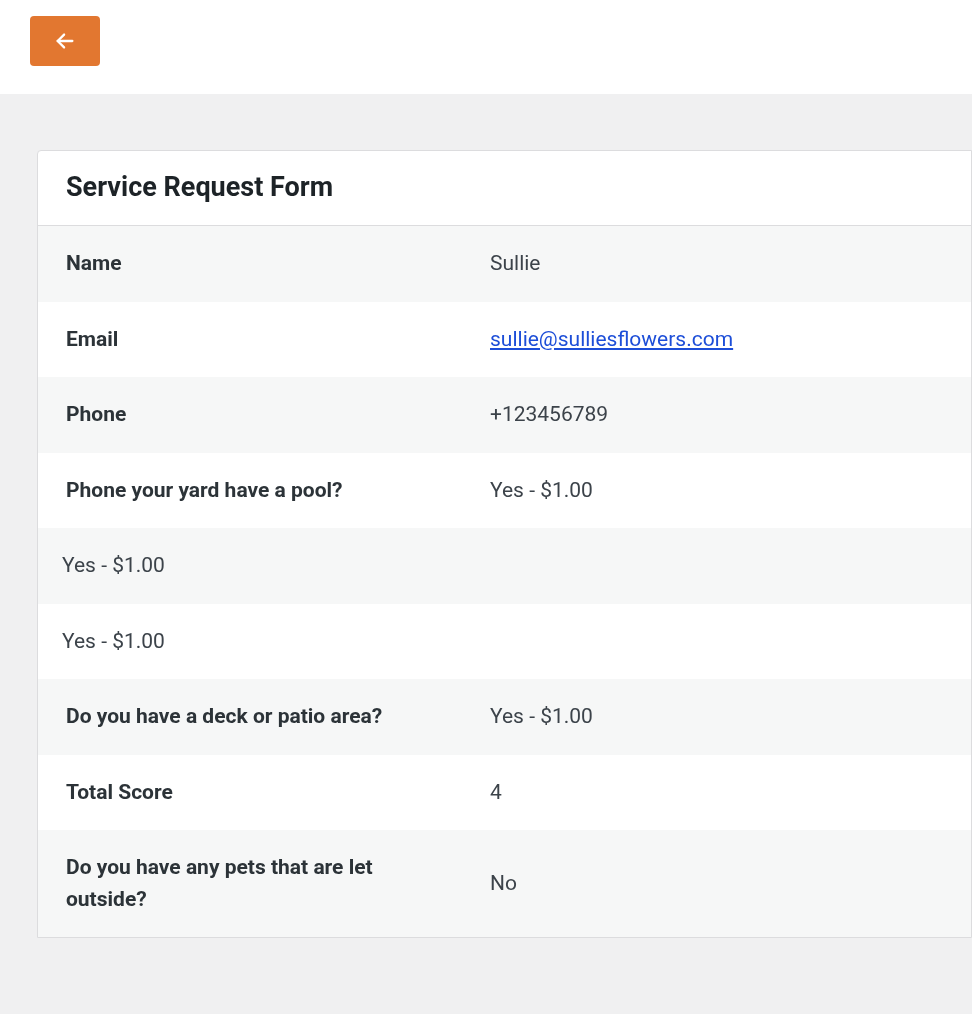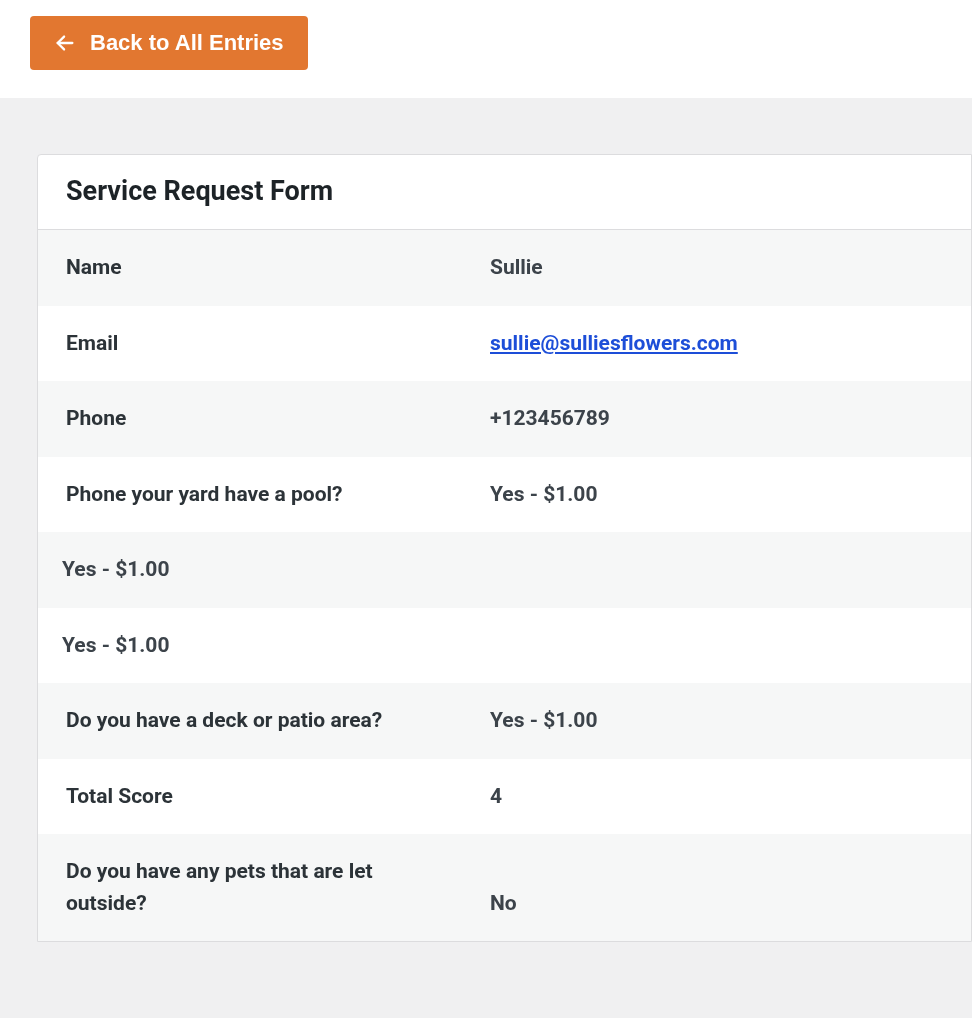--- a/index.html
+++ b/index.html
@@ -60,62 +60,61 @@
       font-size: 27px;
       font-weight: 700;
       color: #1d2327;
     }
     .entry-table {
       width: 100%;
       border-collapse: collapse;
     }
     .entry-row {
       display: flex;
-      align-items: flex-end;
+      align-items: center;
     }
     .entry-row:nth-child(odd) {
       background: #f6f7f7;
     }
     .entry-row:nth-child(even) {
       background: #ffffff;
     }
     .entry-label {
       width: 428px;
       flex-shrink: 0;
       padding: 22px 24px 22px 28px;
       font-size: 21px;
       font-weight: 700;
       color: #2c3338;
       line-height: 1.5;
     }
     .entry-value {
       flex: 1;
       padding: 22px 24px;
       font-size: 21px;
-      font-weight: 700;
+      font-weight: 400;
       color: #3c434a;
       line-height: 1.5;
     }
     .email-link {
       color: #1d4ed8;
       text-decoration: underline;
     }
   </style>
 </head>
 <body>
 
 <div class="header-bar">
   <button class="back-button">
     <span class="arrow-left-icon">
       <svg width="22" height="22" viewBox="0 0 24 24" fill="none" stroke="#ffffff" stroke-width="2.5" stroke-linecap="round" stroke-linejoin="round">
         <line x1="20" y1="12" x2="4" y2="12"></line>
         <polyline points="11 5 4 12 11 19"></polyline>
       </svg>
     </span>
-    <span>Back to All Entries</span>
   </button>
 </div>
 
 <div class="content-area">
   <div class="entry-card">
     <div class="card-header">
       <h2 class="card-title">Service Request Form</h2>
     </div>
     <div class="entry-table">
 

